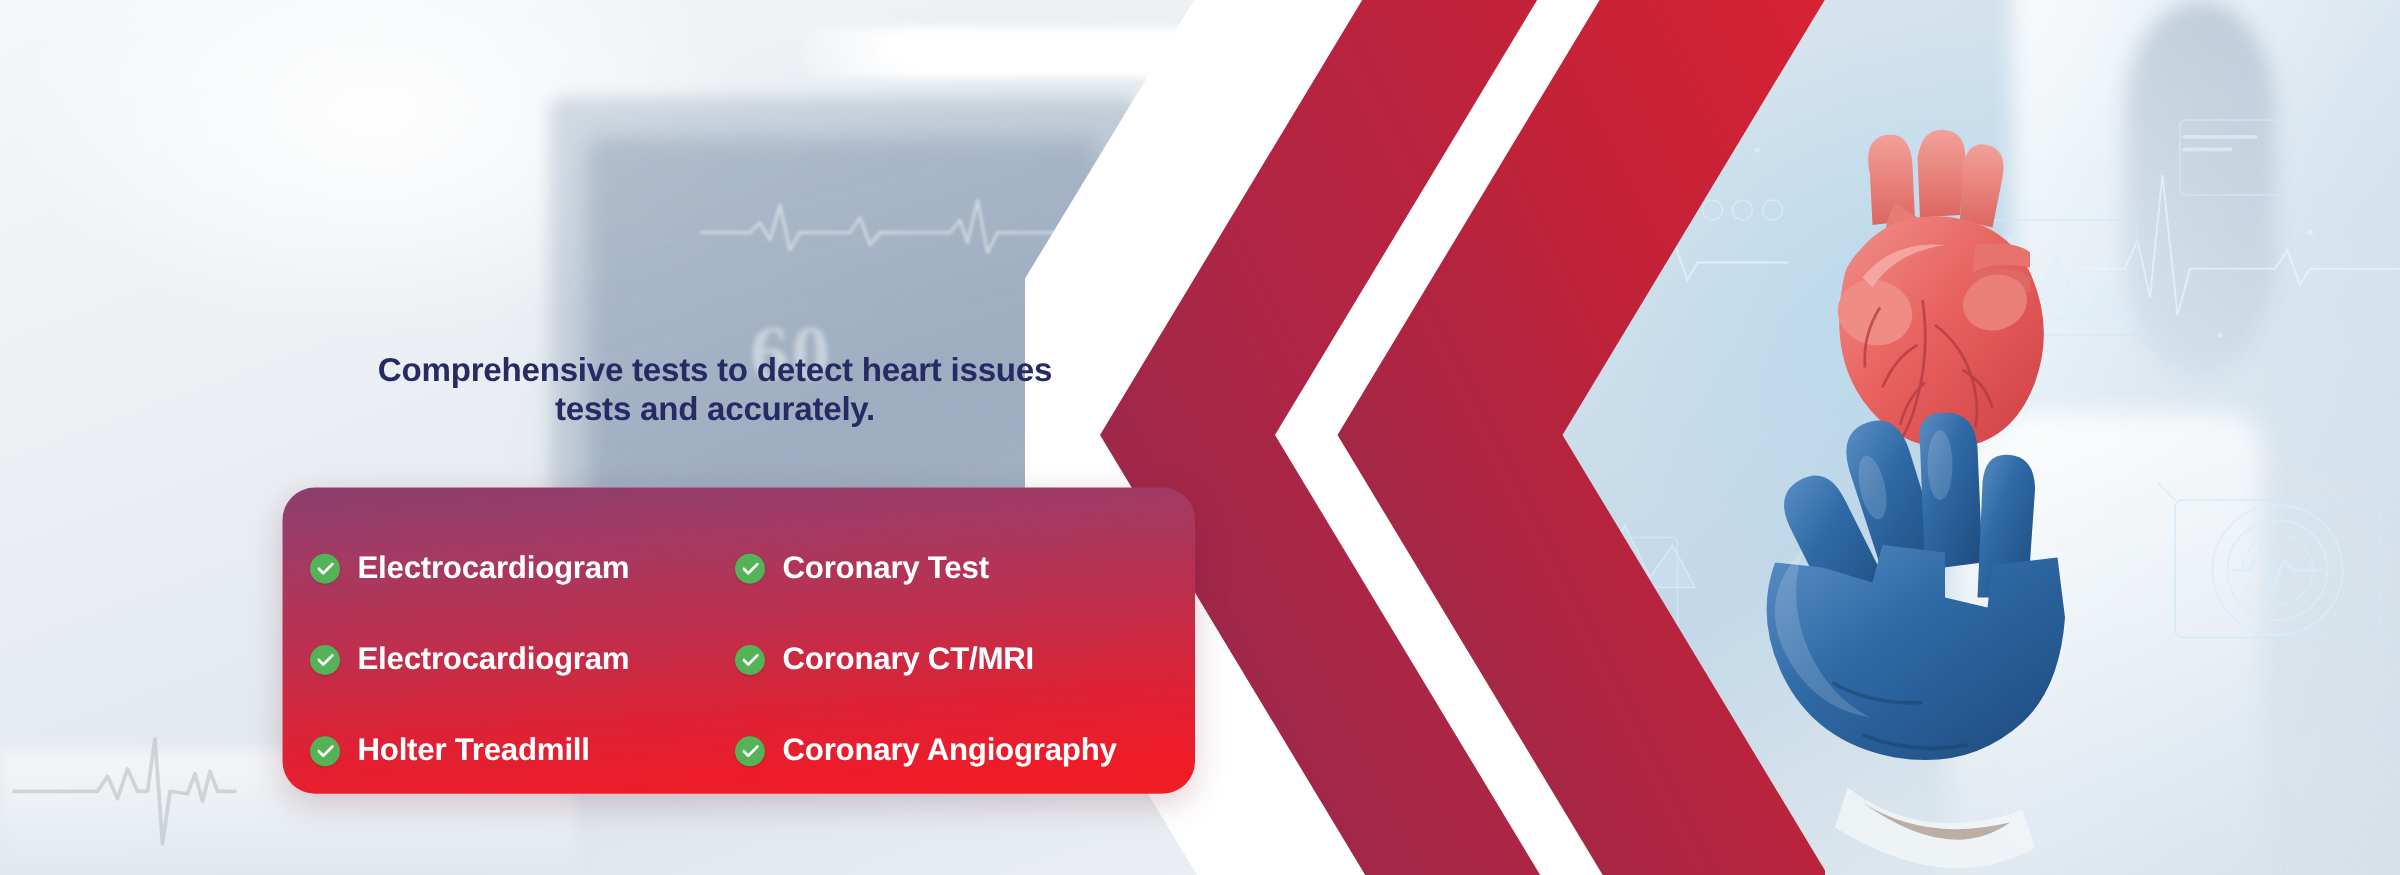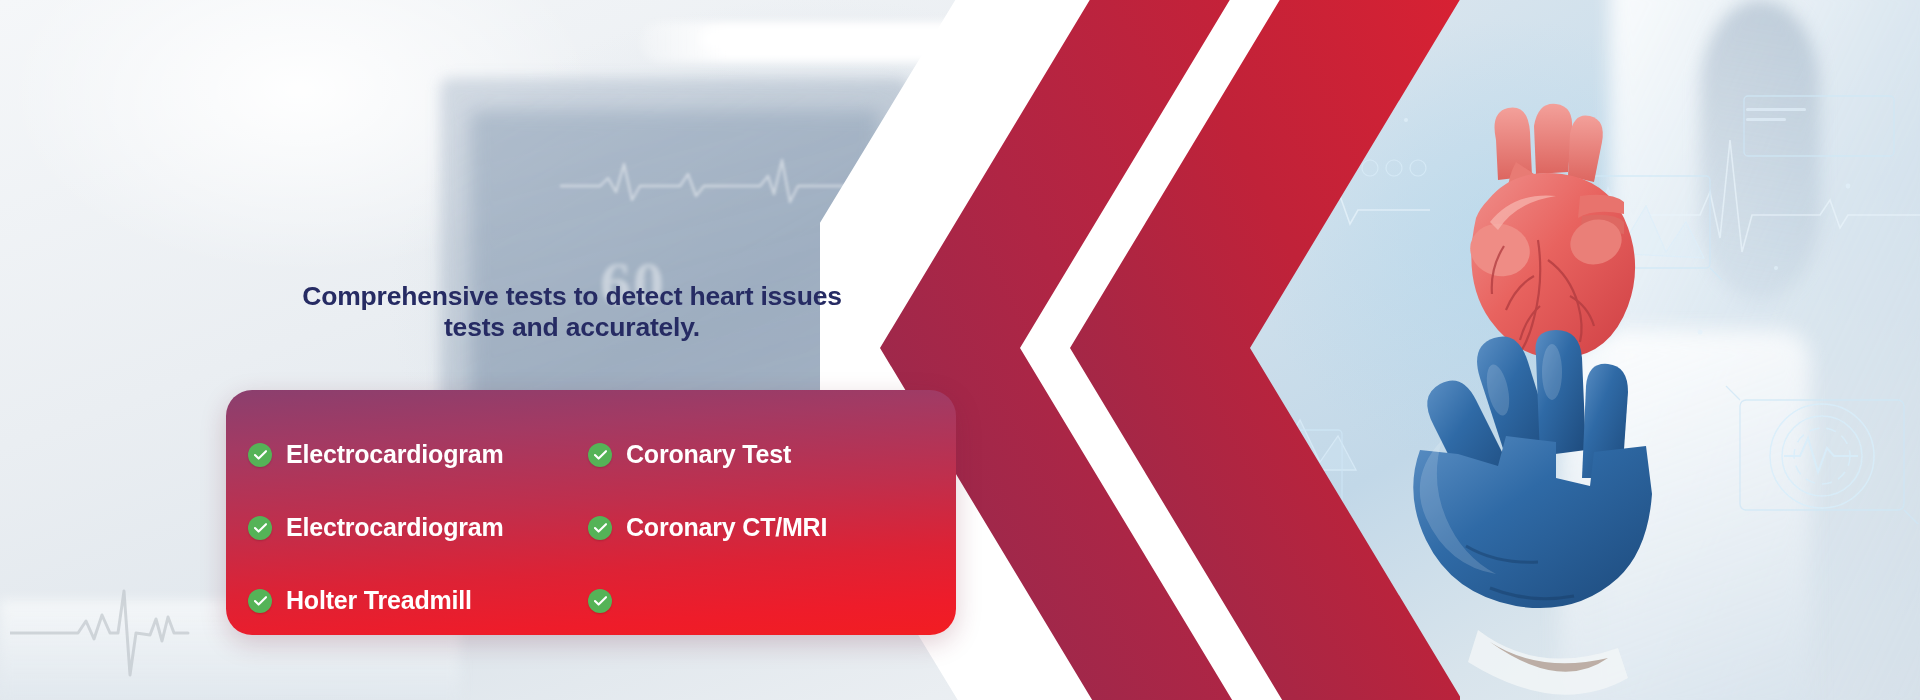--- a/index.html
+++ b/index.html
@@ -306,20 +306,21 @@
                 </svg>
             </span>
             <span class="item-label">Holter Treadmill</span>
           </div>
           <div class="col c2">
             <span class="tick">
               <svg width="13" height="10" viewBox="0 0 13 10">
                   <path d="M1 5 L4.6 8.6 L12 1.2" fill="none" stroke="#fff" stroke-width="2.1" stroke-linecap="round" stroke-linejoin="round"></path>
                 </svg>
             </span>
+            <span class="item-label">Coronary Angiography</span>
           </div>
         </div>
 
       </div>
     </div>
 
   </div>
 </div>
 
 </body></html>

